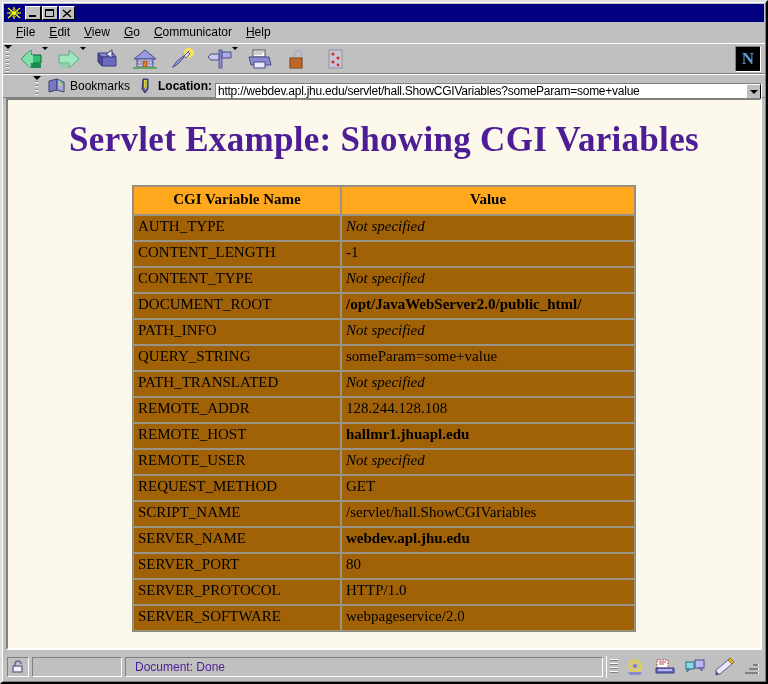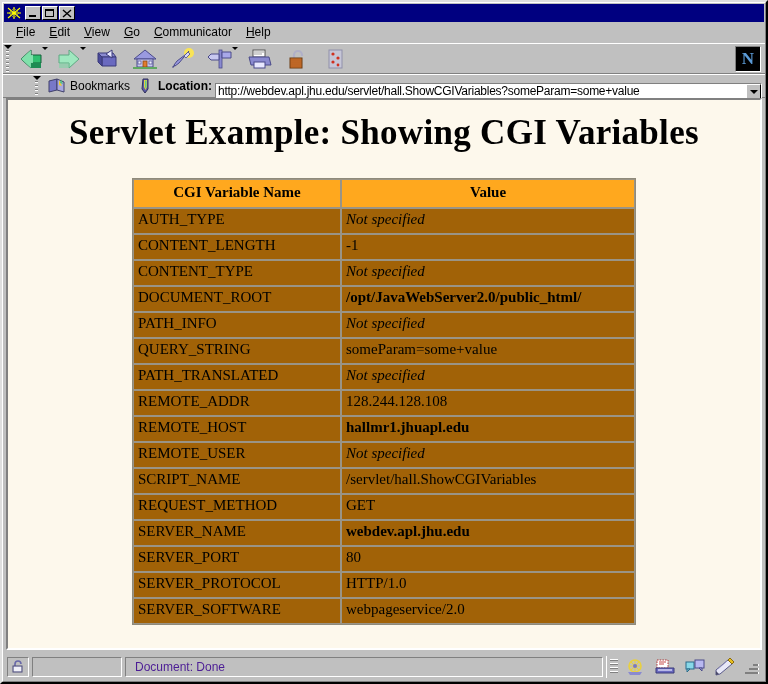--- a/index.html
+++ b/index.html
@@ -272,23 +272,23 @@
     width: 100%;
     height: 100%;
     box-sizing: border-box;
     padding: 6px 8px 0 8px;
     overflow: hidden;
   }
   .page-title {
     font-family: "Liberation Serif", serif;
     font-weight: bold;
     font-size: 35px;
-    color: #000000;
+    color: #4c1d95;
     text-align: center;
-    margin: 8px 0 0 0;
+    margin: 15px 0 0 0;
     line-height: 1.08;
     letter-spacing: 0.3px;
   }
 
   table.cgi {
     border-collapse: separate;
     border-spacing: 0;
     margin: 26px auto 0 auto;
     width: 504px;
     border: 1px solid #8f8a7a;
@@ -625,26 +625,26 @@
               </tr>
               <tr>
                 <td class="namecol">REMOTE_HOST</td>
                 <td class="valbold">hallmr1.jhuapl.edu</td>
               </tr>
               <tr>
                 <td class="namecol">REMOTE_USER</td>
                 <td class="notspec">Not specified</td>
               </tr>
               <tr>
+                <td class="namecol">REQUEST_METHOD</td>
+                <td>GET</td>
+              </tr>
+              <tr>
                 <td class="namecol">SCRIPT_NAME</td>
                 <td>/servlet/hall.ShowCGIVariables</td>
-              </tr>
-              <tr>
-                <td class="namecol">REQUEST_METHOD</td>
-                <td>GET</td>
               </tr>
               <tr>
                 <td class="namecol">SERVER_NAME</td>
                 <td class="valbold">webdev.apl.jhu.edu</td>
               </tr>
               <tr>
                 <td class="namecol">SERVER_PORT</td>
                 <td>80</td>
               </tr>
               <tr>

